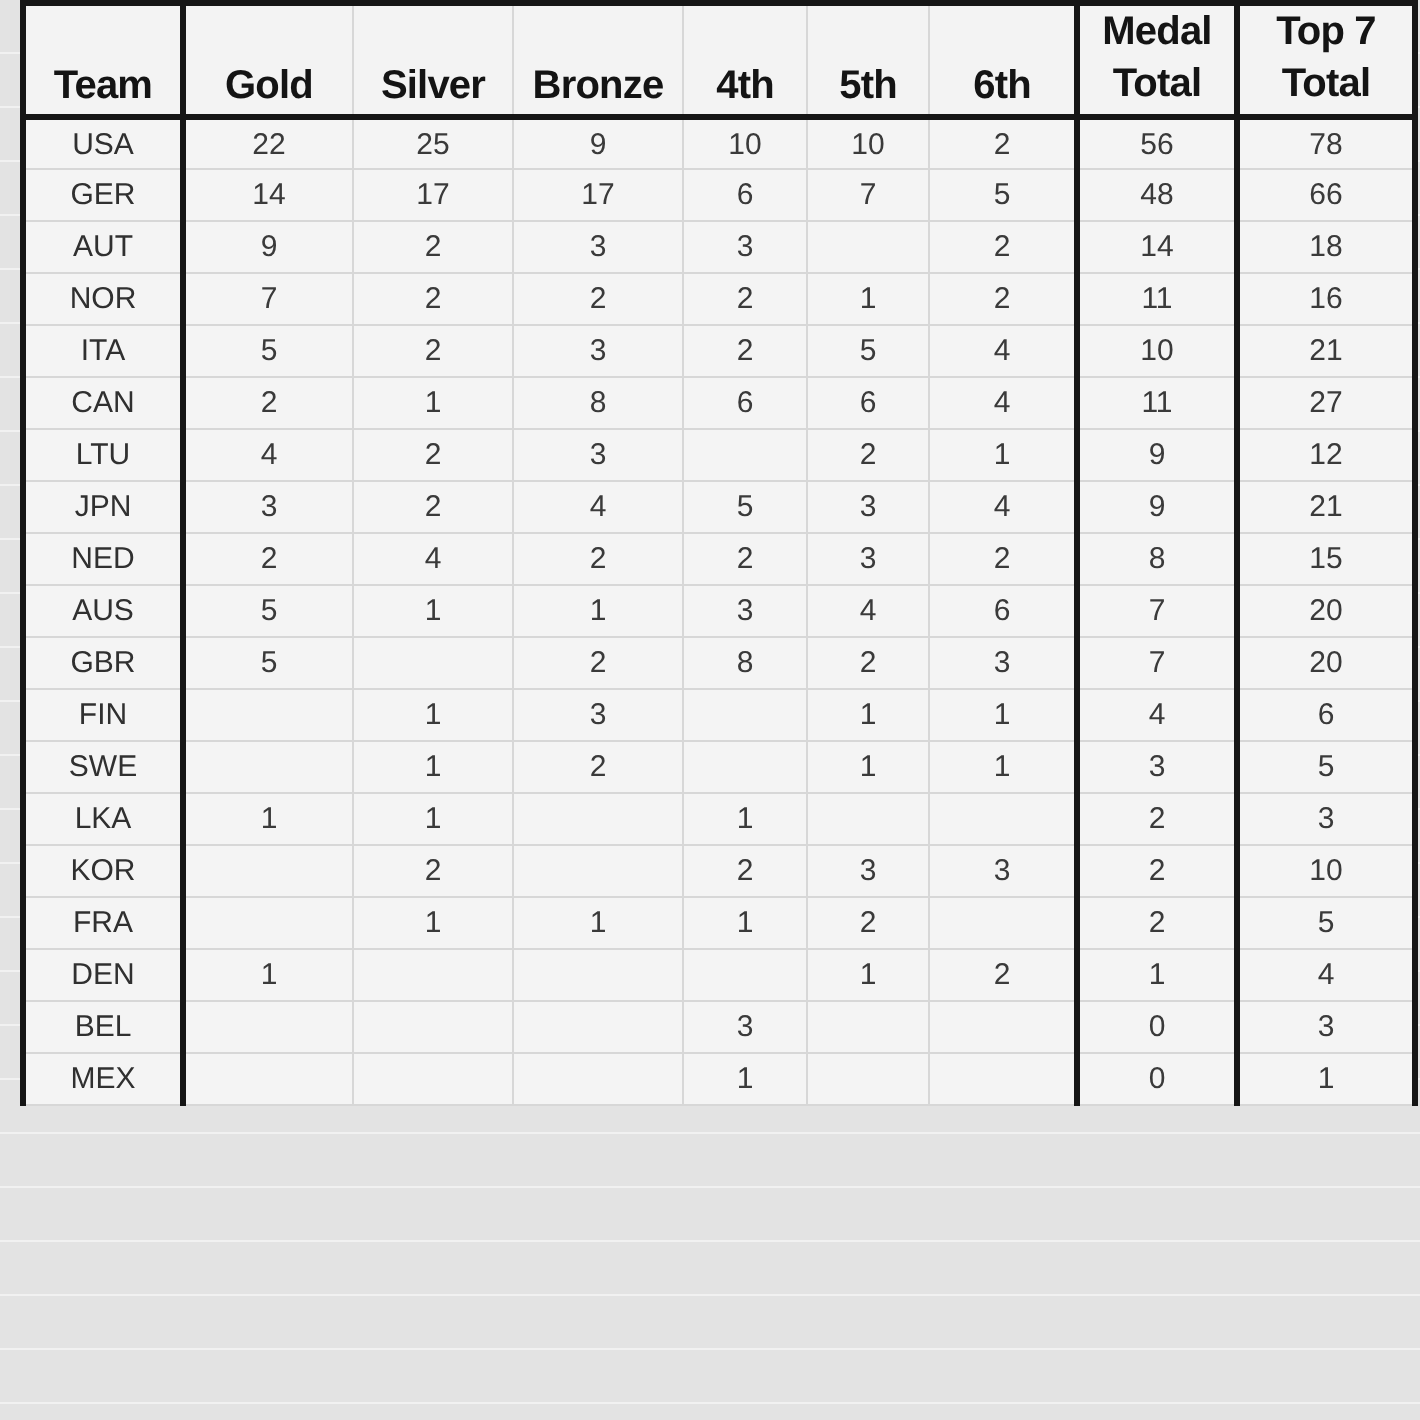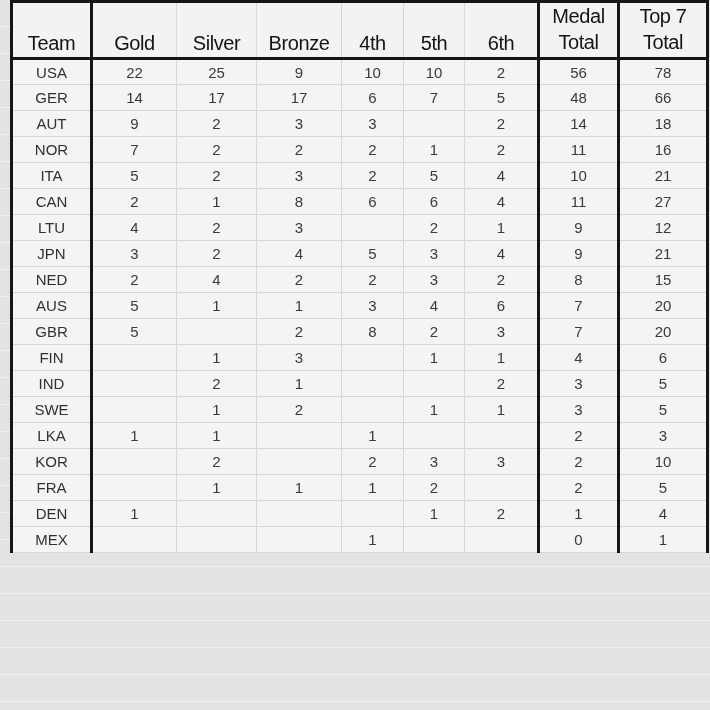--- a/index.html
+++ b/index.html
@@ -34,21 +34,21 @@
     padding: 0;
     text-align: center;
     overflow: hidden;
     white-space: nowrap;
   }
   .thick-r { border-right: 3px solid #161616 !important; }
   thead th {
     height: 57px;
     vertical-align: bottom;
     font-size: 20px;
-    font-weight: 400;
+    font-weight: 700;
     letter-spacing: -0.4px;
     color: #141414;
     border-bottom: 3px solid #161616;
     border-top: none;
     padding-bottom: 2px;
     background: #f3f3f3;
   }
   thead th .hline { line-height: 26px; }
   tbody td {
     height: 26px;
@@ -234,31 +234,20 @@
     <td></td>
     <td>1</td>
     <td>3</td>
     <td></td>
     <td>1</td>
     <td class="thick-r">1</td>
     <td class="thick-r">4</td>
     <td>6</td>
   </tr>
 
-  <tr>
-    <td class="team-cell thick-r">IND</td>
-    <td></td>
-    <td>2</td>
-    <td>1</td>
-    <td></td>
-    <td></td>
-    <td class="thick-r">2</td>
-    <td class="thick-r">3</td>
-    <td>5</td>
-  </tr>
 
   <tr>
     <td class="team-cell thick-r">SWE</td>
     <td></td>
     <td>1</td>
     <td>2</td>
     <td></td>
     <td>1</td>
     <td class="thick-r">1</td>
     <td class="thick-r">3</td>
@@ -306,20 +295,31 @@
     <td>1</td>
     <td></td>
     <td></td>
     <td></td>
     <td>1</td>
     <td class="thick-r">2</td>
     <td class="thick-r">1</td>
     <td>4</td>
   </tr>
 
+  <tr>
+    <td class="team-cell thick-r">BEL</td>
+    <td></td>
+    <td></td>
+    <td></td>
+    <td>3</td>
+    <td></td>
+    <td class="thick-r"></td>
+    <td class="thick-r">0</td>
+    <td>3</td>
+  </tr>
 
 
   <tr>
     <td class="team-cell thick-r">MEX</td>
     <td></td>
     <td></td>
     <td></td>
     <td>1</td>
     <td></td>
     <td class="thick-r"></td>

